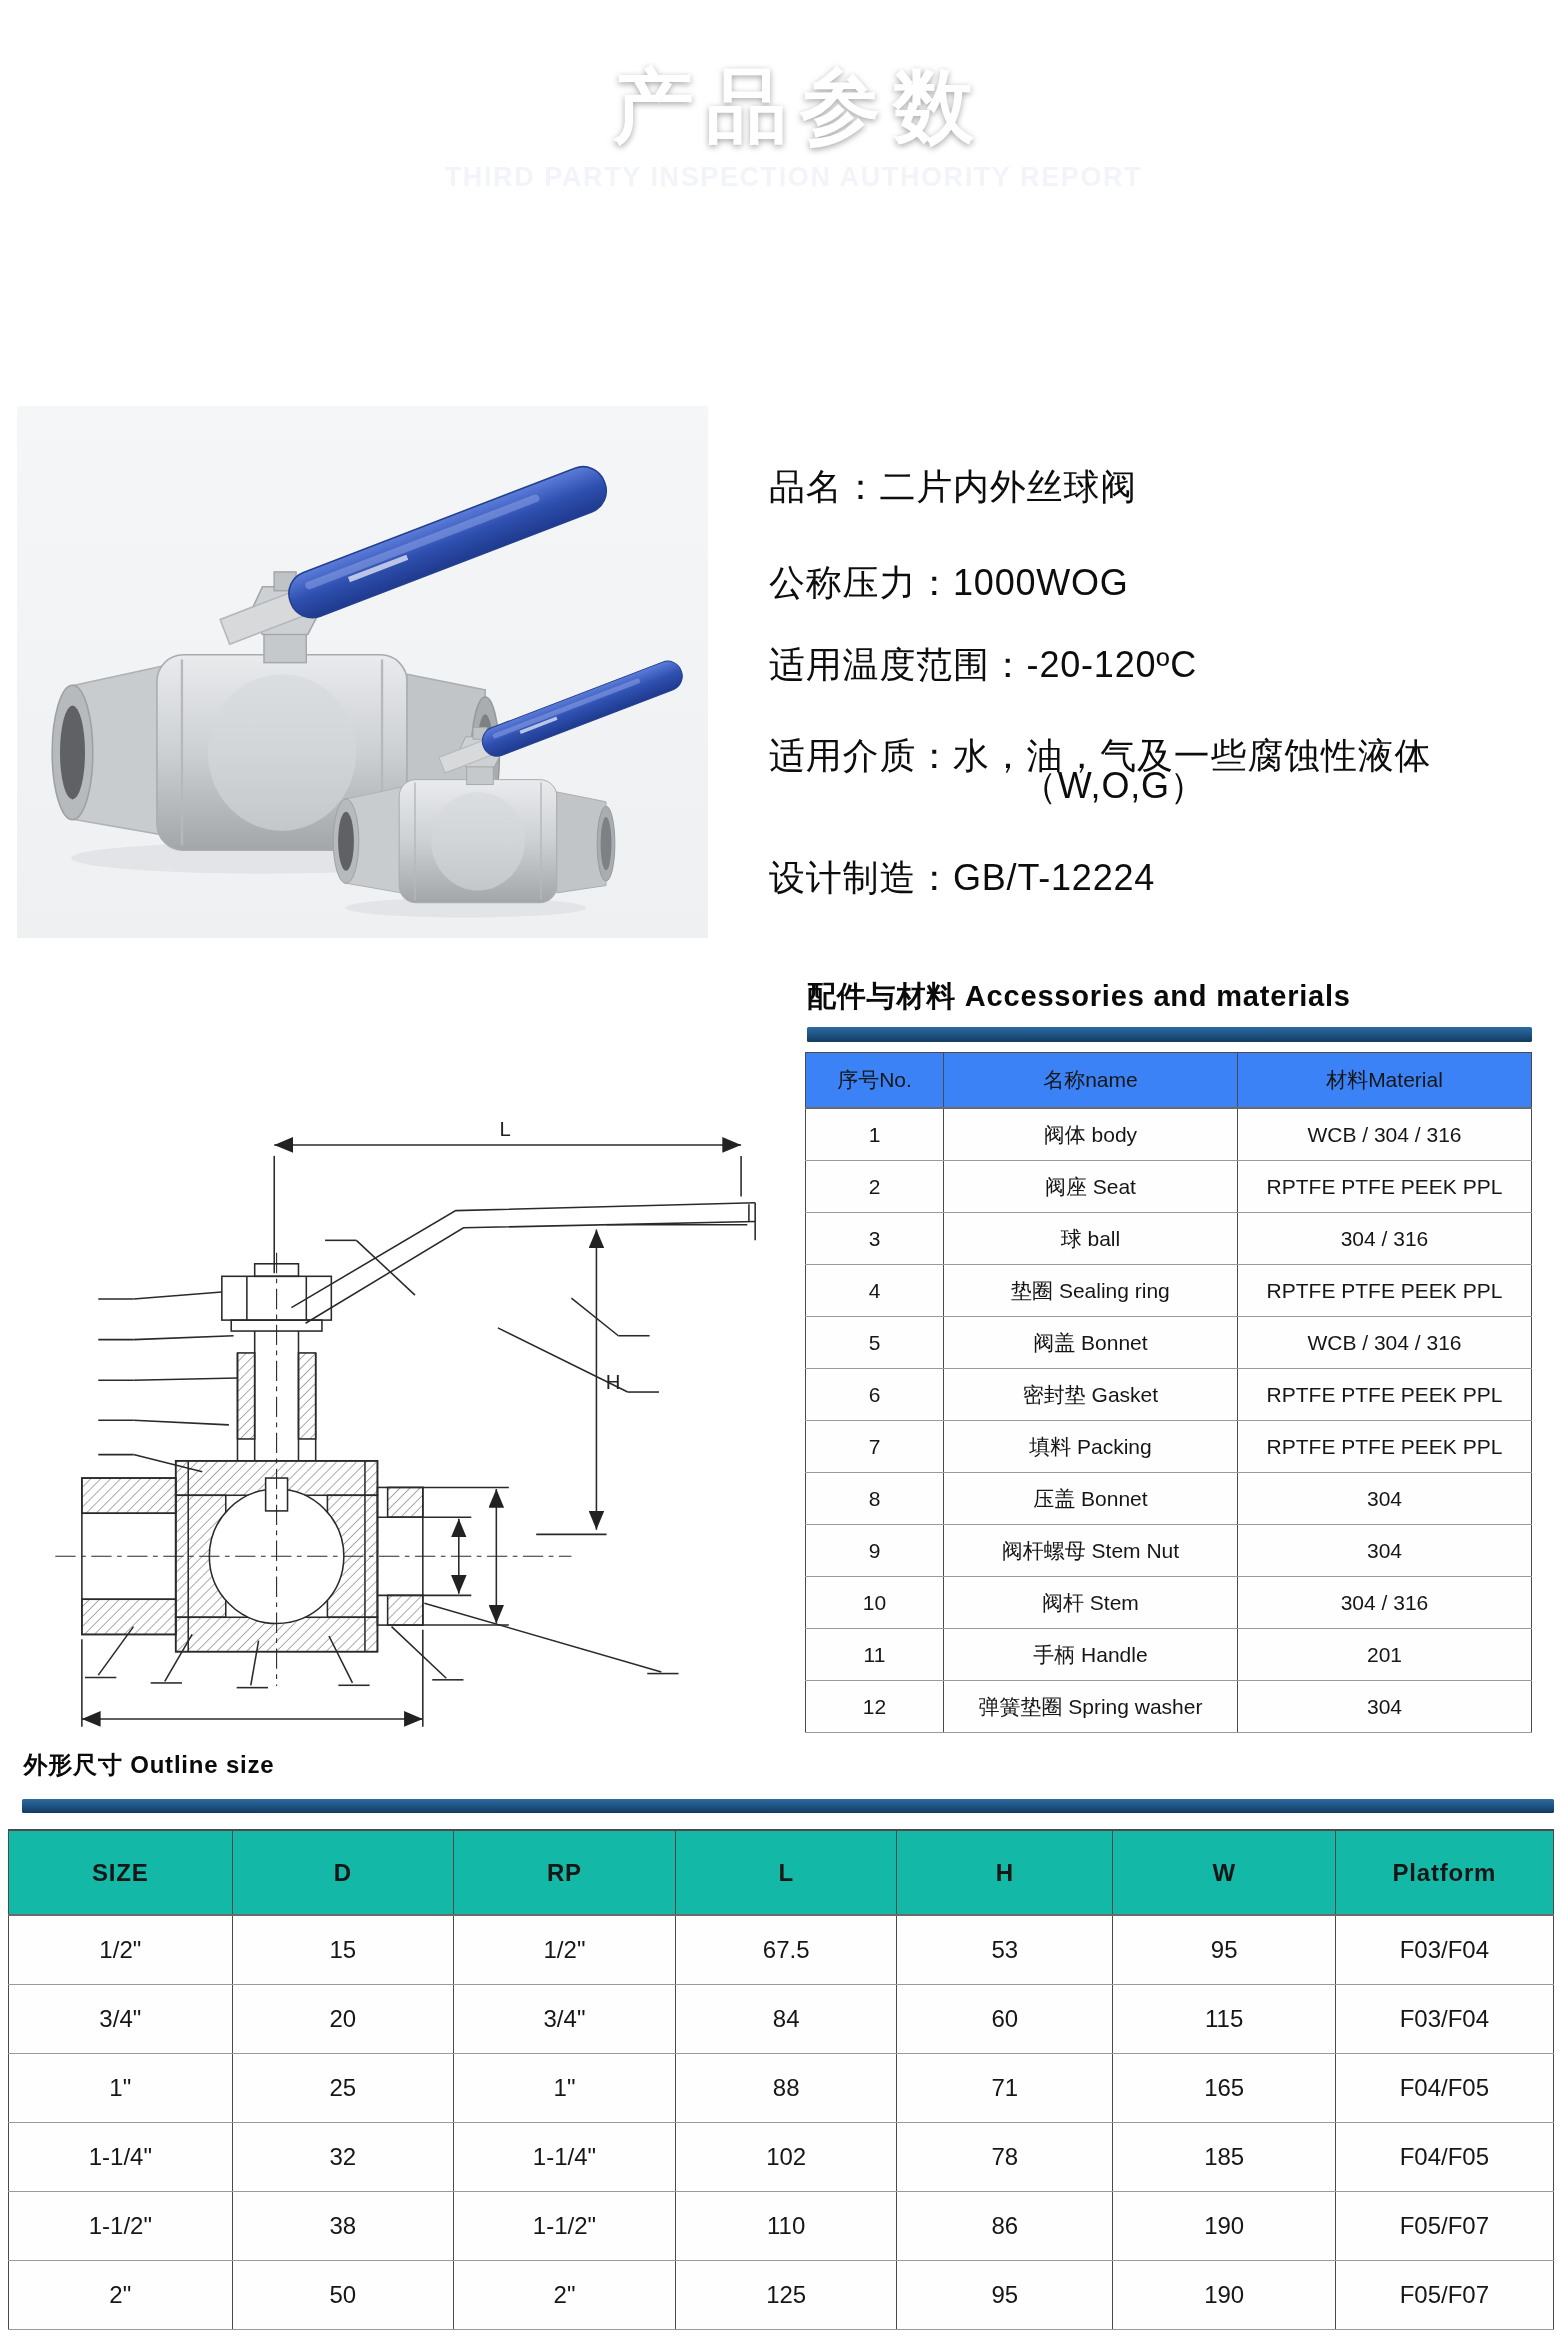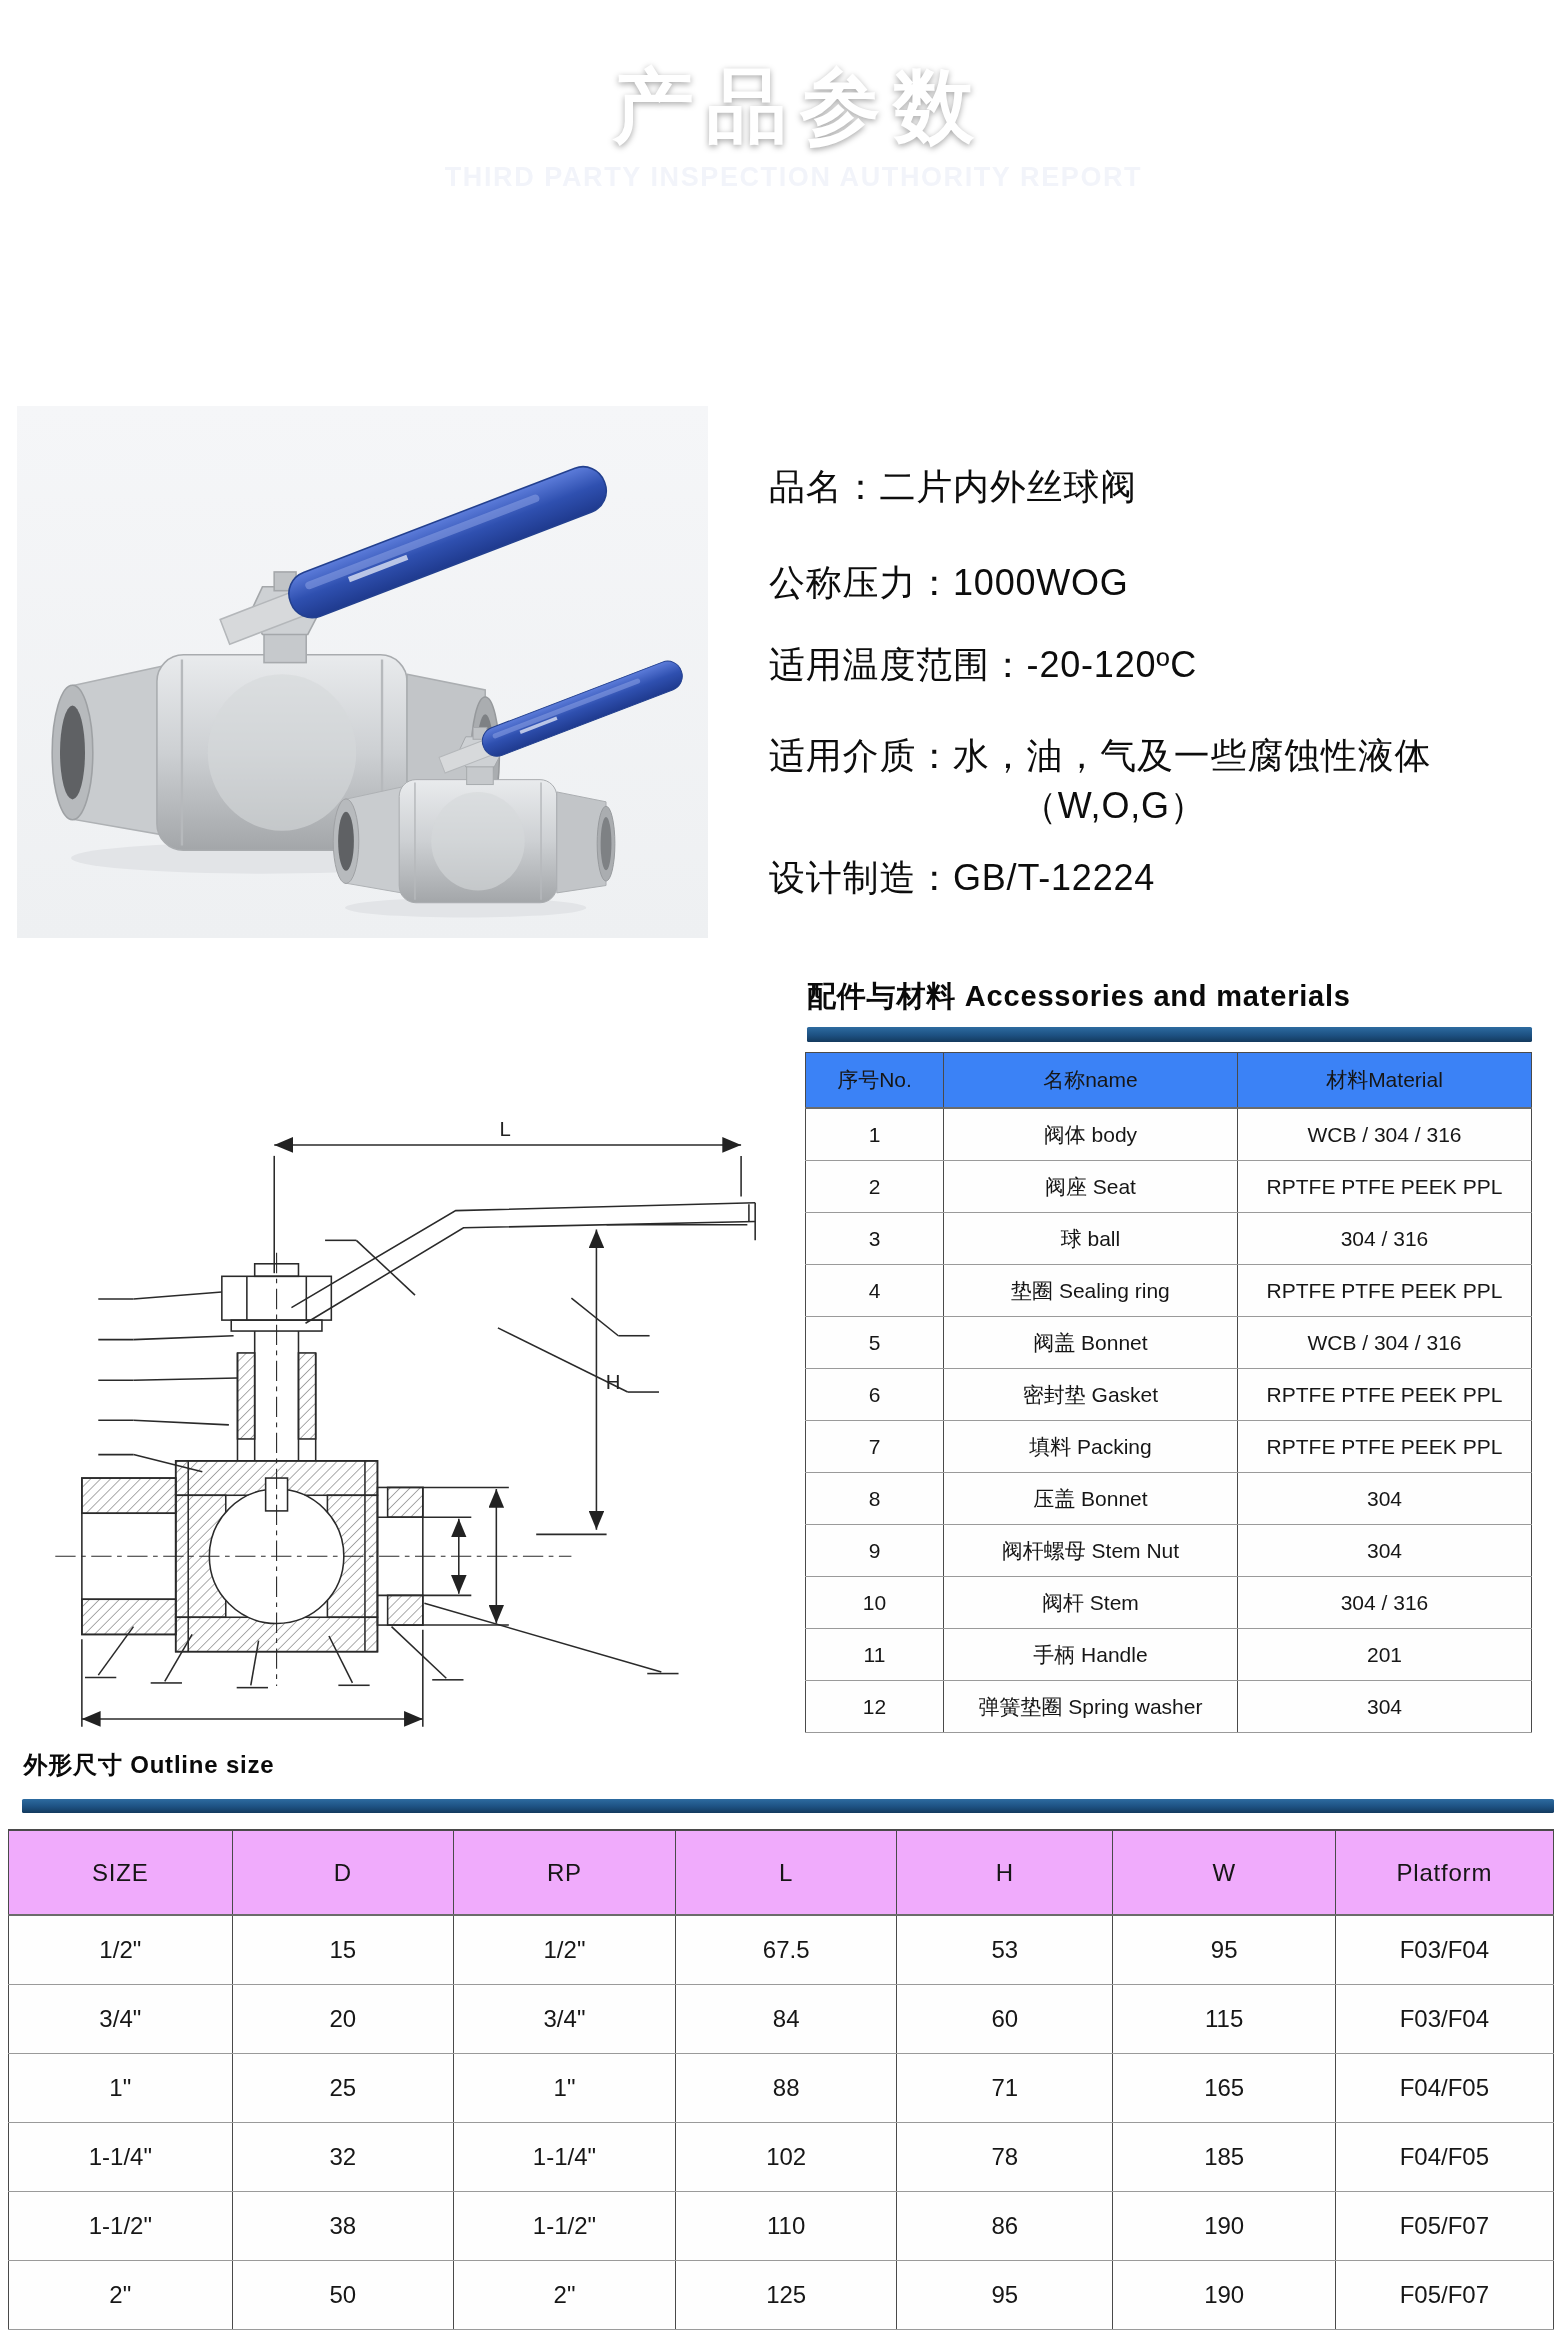--- a/index.html
+++ b/index.html
@@ -21,21 +21,21 @@
     font-size:27px;font-weight:700;color:#f2f4fa;letter-spacing:1.6px;line-height:1;
   }
   
   .photo-panel{
     position:absolute;left:17px;top:406px;width:691px;height:532px;
     background:linear-gradient(180deg,#f5f6f8 0%,#eef0f2 100%);
   }
   
   .specs{position:absolute;left:744px;top:444px;width:818px;height:469px;}
   .spec-line{position:absolute;left:0;font-size:36px;color:#0d0d0d;white-space:nowrap;letter-spacing:0.8px;font-weight:500;margin-left:25px;}
-  .sl1{top:19px}.sl2{top:115px}.sl3{top:197px}.sl4{top:288px}.sl5{top:338px;left:252px}.sl6{top:410px}
+  .sl1{top:19px}.sl2{top:115px}.sl3{top:197px}.sl4{top:288px}.sl5{top:318px;left:252px}.sl6{top:410px}
   
   .sec-title{position:absolute;font-weight:700;color:#0a0a0a;letter-spacing:0.8px;white-space:nowrap;}
   .acc-title{left:807px;top:977px;font-size:29px;}
   .outline-title{left:23.5px;top:1749px;font-size:24px;}
   .blue-bar{position:absolute;height:15px;background:linear-gradient(180deg,#2d6ba0 0%,#1d5182 55%,#143a5e 100%);border-radius:1.6px;}
   .bar-acc{left:807px;top:1027px;width:725px;}
   .bar-outline{left:22px;top:1799px;width:1532px;height:14px;}
   
   table{border-collapse:collapse;table-layout:fixed;}
   .acc-table{
@@ -49,21 +49,21 @@
   .acc-table td{
     height:49px;background:#fefefe;
     border-left:1.6px solid #4a4a4a;border-right:1.6px solid #4a4a4a;border-bottom:1.6px solid #9a9a9a;
   }
   
   .outline-table{
     position:absolute;left:7.8px;top:1829px;width:1546px;
     font-size:24px;text-align:center;color:#161616;border:1.6px solid #7c7c7c;border-top:2.3px solid #4a4a4a;
   }
   .outline-table th{
-    height:81px;background:#f0abfc;font-weight:400;letter-spacing:0.8px;
+    height:81px;background:#14b8a6;font-weight:700;letter-spacing:0.8px;
     border-left:1.6px solid #4a4a4a;border-right:1.6px solid #4a4a4a;border-bottom:2.3px solid #6b6b6b;
   }
   .outline-table td{
     height:66px;background:#fefefe;
     border-left:1.6px solid #4a4a4a;border-right:1.6px solid #4a4a4a;border-bottom:1.6px solid #9a9a9a;
   }
   
   .drawing{position:absolute;left:23.5px;top:1087px;width:782px;height:657px;}
   svg text{font-family:"Liberation Sans","DejaVu Sans",sans-serif;}
 </style>

